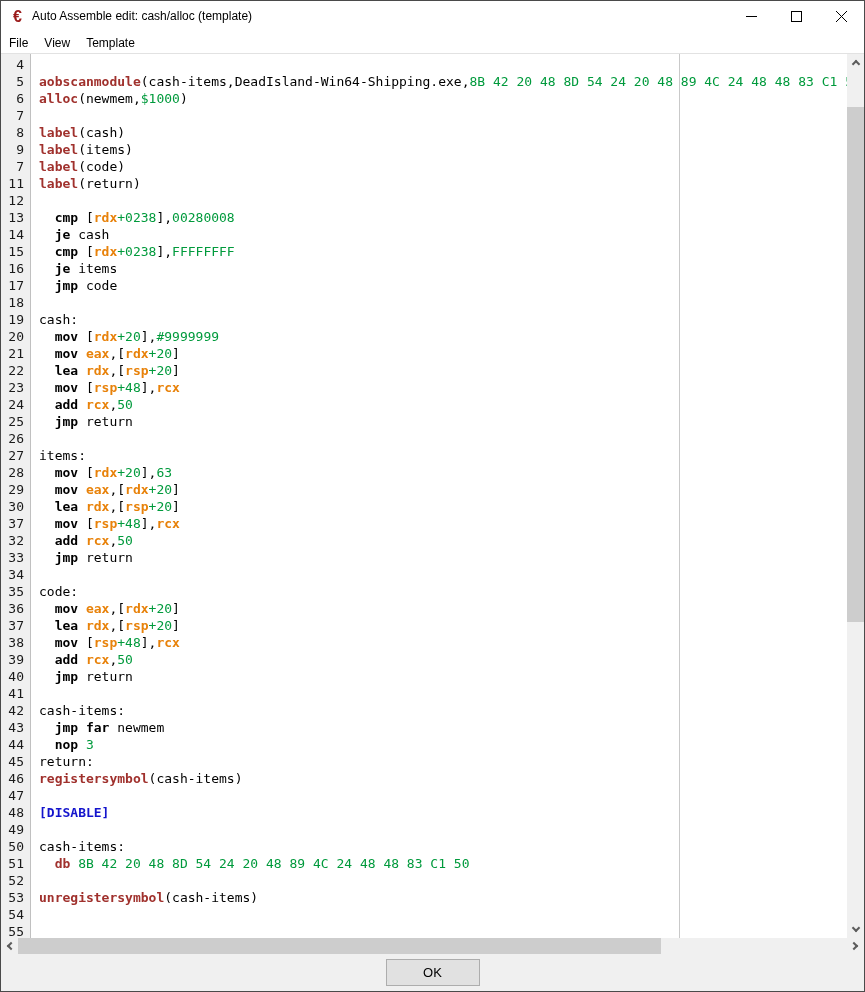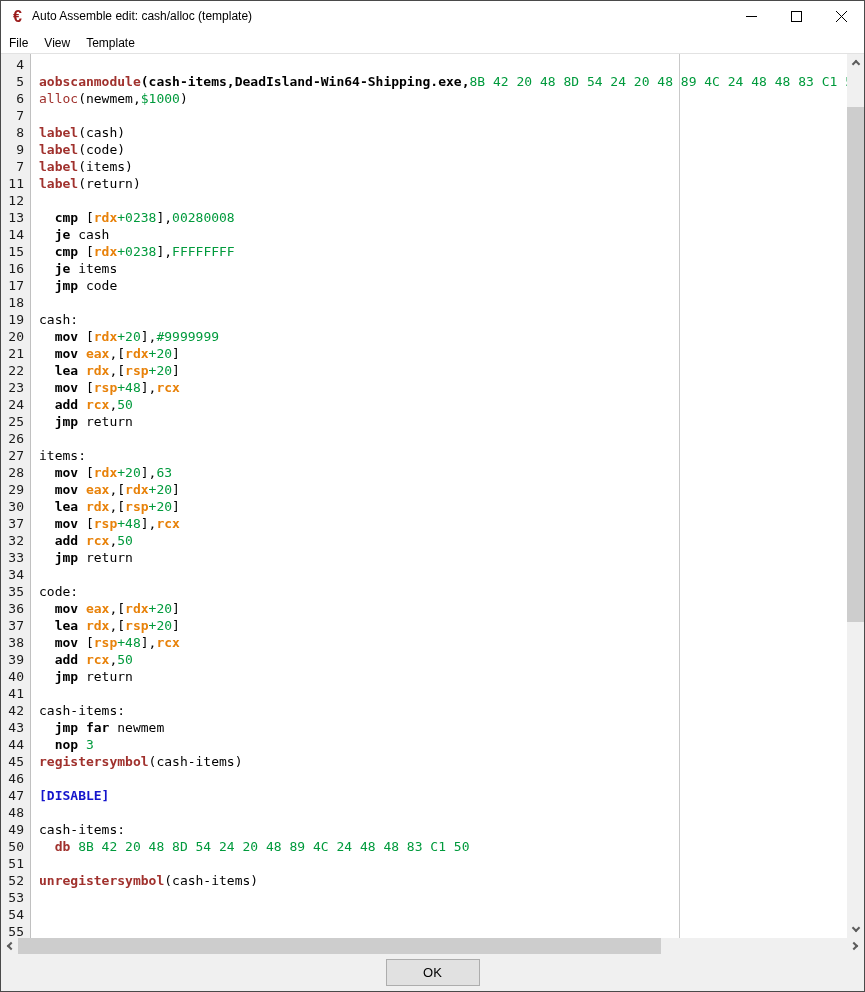--- a/index.html
+++ b/index.html
@@ -219,26 +219,26 @@
         <div>51</div>
         <div>52</div>
         <div>53</div>
         <div>54</div>
         <div>55</div>
       </div>
     <div class="code-area">
       <div class="margin-guide"></div>
       <div class="code-lines">
           <div class="code-row"></div>
-          <div class="code-row"><span style="color: rgb(160, 49, 45); font-weight: bold;">aobscanmodule</span><span style="color: rgb(0, 0, 0); font-weight: bold;">(cash-items,DeadIsland-Win64-Shipping.exe,</span><span style="color: rgb(0, 154, 60); font-weight: normal;">8B 42 20 48 8D 54 24 20 48 89 4C 24 48 48 83 C1 50</span></div>
-          <div class="code-row"><span style="color: rgb(160, 49, 45); font-weight: normal;">alloc</span><span style="color: rgb(0, 0, 0); font-weight: normal;">(newmem,</span><span style="color: rgb(0, 154, 60); font-weight: normal;">$1000</span><span style="color: rgb(0, 0, 0); font-weight: normal;">)</span></div>
+          <div class="code-row"><span style="color: rgb(160, 49, 45); font-weight: bold;">aobscanmodule</span><span style="color: rgb(0, 0, 0); font-weight: normal;">(cash-items,DeadIsland-Win64-Shipping.exe,</span><span style="color: rgb(0, 154, 60); font-weight: normal;">8B 42 20 48 8D 54 24 20 48 89 4C 24 48 48 83 C1 50</span></div>
+          <div class="code-row"><span style="color: rgb(160, 49, 45); font-weight: bold;">alloc</span><span style="color: rgb(0, 0, 0); font-weight: normal;">(newmem,</span><span style="color: rgb(0, 154, 60); font-weight: normal;">$1000</span><span style="color: rgb(0, 0, 0); font-weight: normal;">)</span></div>
           <div class="code-row"></div>
           <div class="code-row"><span style="color: rgb(160, 49, 45); font-weight: bold;">label</span><span style="color: rgb(0, 0, 0); font-weight: normal;">(cash)</span></div>
+          <div class="code-row"><span style="color: rgb(160, 49, 45); font-weight: bold;">label</span><span style="color: rgb(0, 0, 0); font-weight: normal;">(items)</span></div>
           <div class="code-row"><span style="color: rgb(160, 49, 45); font-weight: bold;">label</span><span style="color: rgb(0, 0, 0); font-weight: normal;">(code)</span></div>
-          <div class="code-row"><span style="color: rgb(160, 49, 45); font-weight: bold;">label</span><span style="color: rgb(0, 0, 0); font-weight: normal;">(items)</span></div>
           <div class="code-row"><span style="color: rgb(160, 49, 45); font-weight: bold;">label</span><span style="color: rgb(0, 0, 0); font-weight: normal;">(return)</span></div>
           <div class="code-row"></div>
           <div class="code-row"><span style="color: rgb(0, 0, 0); font-weight: normal;">  </span><span style="color: rgb(0, 0, 0); font-weight: bold;">cmp</span><span style="color: rgb(0, 0, 0); font-weight: normal;"> [</span><span style="color: rgb(232, 130, 10); font-weight: bold;">rdx</span><span style="color: rgb(0, 154, 60); font-weight: normal;">+0238</span><span style="color: rgb(0, 0, 0); font-weight: normal;">],</span><span style="color: rgb(0, 154, 60); font-weight: normal;">00280008</span></div>
           <div class="code-row"><span style="color: rgb(0, 0, 0); font-weight: normal;">  </span><span style="color: rgb(0, 0, 0); font-weight: bold;">je</span><span style="color: rgb(0, 0, 0); font-weight: normal;"> cash</span></div>
           <div class="code-row"><span style="color: rgb(0, 0, 0); font-weight: normal;">  </span><span style="color: rgb(0, 0, 0); font-weight: bold;">cmp</span><span style="color: rgb(0, 0, 0); font-weight: normal;"> [</span><span style="color: rgb(232, 130, 10); font-weight: bold;">rdx</span><span style="color: rgb(0, 154, 60); font-weight: normal;">+0238</span><span style="color: rgb(0, 0, 0); font-weight: normal;">],</span><span style="color: rgb(0, 154, 60); font-weight: normal;">FFFFFFFF</span></div>
           <div class="code-row"><span style="color: rgb(0, 0, 0); font-weight: normal;">  </span><span style="color: rgb(0, 0, 0); font-weight: bold;">je</span><span style="color: rgb(0, 0, 0); font-weight: normal;"> items</span></div>
           <div class="code-row"><span style="color: rgb(0, 0, 0); font-weight: normal;">  </span><span style="color: rgb(0, 0, 0); font-weight: bold;">jmp</span><span style="color: rgb(0, 0, 0); font-weight: normal;"> code</span></div>
           <div class="code-row"></div>
           <div class="code-row"><span style="color: rgb(0, 0, 0); font-weight: normal;">cash:</span></div>
           <div class="code-row"><span style="color: rgb(0, 0, 0); font-weight: normal;">  </span><span style="color: rgb(0, 0, 0); font-weight: bold;">mov</span><span style="color: rgb(0, 0, 0); font-weight: normal;"> [</span><span style="color: rgb(232, 130, 10); font-weight: bold;">rdx</span><span style="color: rgb(0, 154, 60); font-weight: normal;">+20</span><span style="color: rgb(0, 0, 0); font-weight: normal;">],</span><span style="color: rgb(0, 154, 60); font-weight: normal;">#9999999</span></div>
@@ -259,20 +259,21 @@
           <div class="code-row"><span style="color: rgb(0, 0, 0); font-weight: normal;">code:</span></div>
           <div class="code-row"><span style="color: rgb(0, 0, 0); font-weight: normal;">  </span><span style="color: rgb(0, 0, 0); font-weight: bold;">mov</span><span style="color: rgb(0, 0, 0); font-weight: normal;"> </span><span style="color: rgb(232, 130, 10); font-weight: bold;">eax</span><span style="color: rgb(0, 0, 0); font-weight: normal;">,[</span><span style="color: rgb(232, 130, 10); font-weight: bold;">rdx</span><span style="color: rgb(0, 154, 60); font-weight: normal;">+20</span><span style="color: rgb(0, 0, 0); font-weight: normal;">]</span></div>
           <div class="code-row"><span style="color: rgb(0, 0, 0); font-weight: normal;">  </span><span style="color: rgb(0, 0, 0); font-weight: bold;">lea</span><span style="color: rgb(0, 0, 0); font-weight: normal;"> </span><span style="color: rgb(232, 130, 10); font-weight: bold;">rdx</span><span style="color: rgb(0, 0, 0); font-weight: normal;">,[</span><span style="color: rgb(232, 130, 10); font-weight: bold;">rsp</span><span style="color: rgb(0, 154, 60); font-weight: normal;">+20</span><span style="color: rgb(0, 0, 0); font-weight: normal;">]</span></div>
           <div class="code-row"><span style="color: rgb(0, 0, 0); font-weight: normal;">  </span><span style="color: rgb(0, 0, 0); font-weight: bold;">mov</span><span style="color: rgb(0, 0, 0); font-weight: normal;"> [</span><span style="color: rgb(232, 130, 10); font-weight: bold;">rsp</span><span style="color: rgb(0, 154, 60); font-weight: normal;">+48</span><span style="color: rgb(0, 0, 0); font-weight: normal;">],</span><span style="color: rgb(232, 130, 10); font-weight: bold;">rcx</span></div>
           <div class="code-row"><span style="color: rgb(0, 0, 0); font-weight: normal;">  </span><span style="color: rgb(0, 0, 0); font-weight: bold;">add</span><span style="color: rgb(0, 0, 0); font-weight: normal;"> </span><span style="color: rgb(232, 130, 10); font-weight: bold;">rcx</span><span style="color: rgb(0, 0, 0); font-weight: normal;">,</span><span style="color: rgb(0, 154, 60); font-weight: normal;">50</span></div>
           <div class="code-row"><span style="color: rgb(0, 0, 0); font-weight: normal;">  </span><span style="color: rgb(0, 0, 0); font-weight: bold;">jmp</span><span style="color: rgb(0, 0, 0); font-weight: normal;"> return</span></div>
           <div class="code-row"></div>
           <div class="code-row"><span style="color: rgb(0, 0, 0); font-weight: normal;">cash-items:</span></div>
           <div class="code-row"><span style="color: rgb(0, 0, 0); font-weight: normal;">  </span><span style="color: rgb(0, 0, 0); font-weight: bold;">jmp far</span><span style="color: rgb(0, 0, 0); font-weight: normal;"> newmem</span></div>
           <div class="code-row"><span style="color: rgb(0, 0, 0); font-weight: normal;">  </span><span style="color: rgb(0, 0, 0); font-weight: bold;">nop</span><span style="color: rgb(0, 0, 0); font-weight: normal;"> </span><span style="color: rgb(0, 154, 60); font-weight: normal;">3</span></div>
+          <div class="code-row"><span style="color: rgb(0, 0, 0); font-weight: normal;">return:</span></div>
           <div class="code-row"><span style="color: rgb(160, 49, 45); font-weight: bold;">registersymbol</span><span style="color: rgb(0, 0, 0); font-weight: normal;">(cash-items)</span></div>
           <div class="code-row"></div>
           <div class="code-row"><span style="color: rgb(20, 20, 204); font-weight: bold;">[DISABLE]</span></div>
           <div class="code-row"></div>
           <div class="code-row"><span style="color: rgb(0, 0, 0); font-weight: normal;">cash-items:</span></div>
           <div class="code-row"><span style="color: rgb(0, 0, 0); font-weight: normal;">  </span><span style="color: rgb(160, 49, 45); font-weight: bold;">db</span><span style="color: rgb(0, 0, 0); font-weight: normal;"> </span><span style="color: rgb(0, 154, 60); font-weight: normal;">8B 42 20 48 8D 54 24 20 48 89 4C 24 48 48 83 C1 50</span></div>
           <div class="code-row"></div>
           <div class="code-row"><span style="color: rgb(160, 49, 45); font-weight: bold;">unregistersymbol</span><span style="color: rgb(0, 0, 0); font-weight: normal;">(cash-items)</span></div>
         </div>
     </div>

